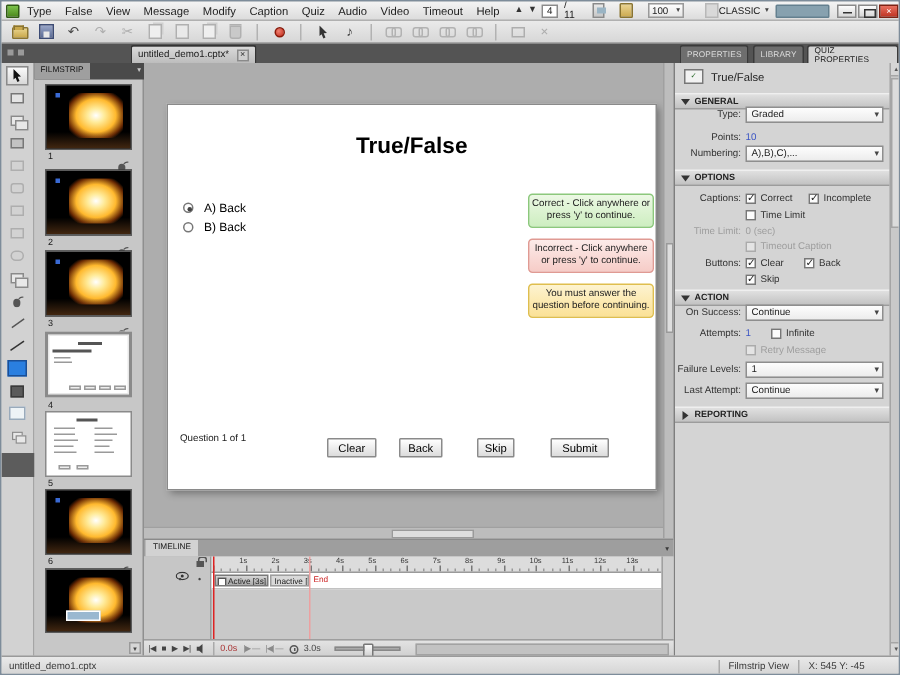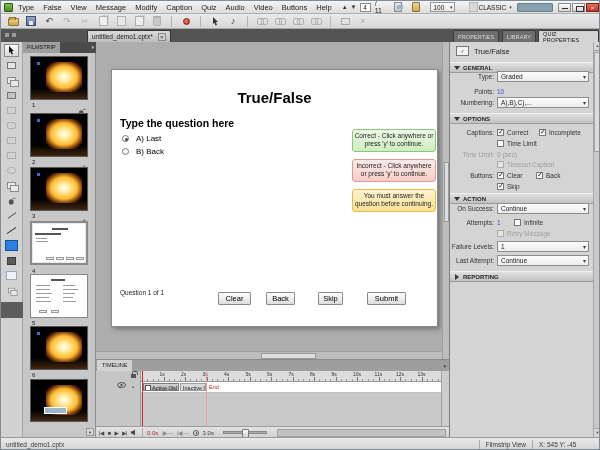--- a/index.html
+++ b/index.html
@@ -214,21 +214,21 @@
     <div class="menus">
         <span class="menu-item">Type</span>
         <span class="menu-item">False</span>
         <span class="menu-item">View</span>
         <span class="menu-item">Message</span>
         <span class="menu-item">Modify</span>
         <span class="menu-item">Caption</span>
         <span class="menu-item">Quiz</span>
         <span class="menu-item">Audio</span>
         <span class="menu-item">Video</span>
-        <span class="menu-item">Buttons</span>
+        <span class="menu-item">Timeout</span>
         <span class="menu-item">Help</span>
       </div>
     <div class="slide-nav">
       <span class="nav-arrow">▲</span>
       <span class="nav-arrow">▼</span>
       <div class="slide-num-box">4</div>
       <span class="slide-total">/ 11</span>
     </div>
     <div class="mb-icon i-monitor"></div>
     <div class="mb-icon i-openfolder"></div>
@@ -470,24 +470,23 @@
       <div class="bulb"></div>
       <div class="ground"></div>
       <div class="tip"></div>
     </div>
     <div class="fs-scroll-btn">▼</div>
   </div>
 
   <div class="canvas">
     <div class="slide">
       <div class="sl-title">True/False</div>
-      <div class="sl-question">Type the question here</div>
       <div class="sl-opt" style="top:64px">
         <div class="radio sel"></div>
-        <span>A) Last</span>
+        <span>A) Back</span>
       </div>
       <div class="sl-opt" style="top:77px">
         <div class="radio"></div>
         <span>B) Back</span>
       </div>
       <div class="cap cap-correct">Correct - Click anywhere or press 'y' to continue.</div>
       <div class="cap cap-incorrect">Incorrect - Click anywhere or press 'y' to continue.</div>
       <div class="cap cap-incomplete">You must answer the question before continuing.</div>
       <div class="sl-progress">Question 1 of 1</div>
       <div class="sl-btn btn-clear">Clear</div>

